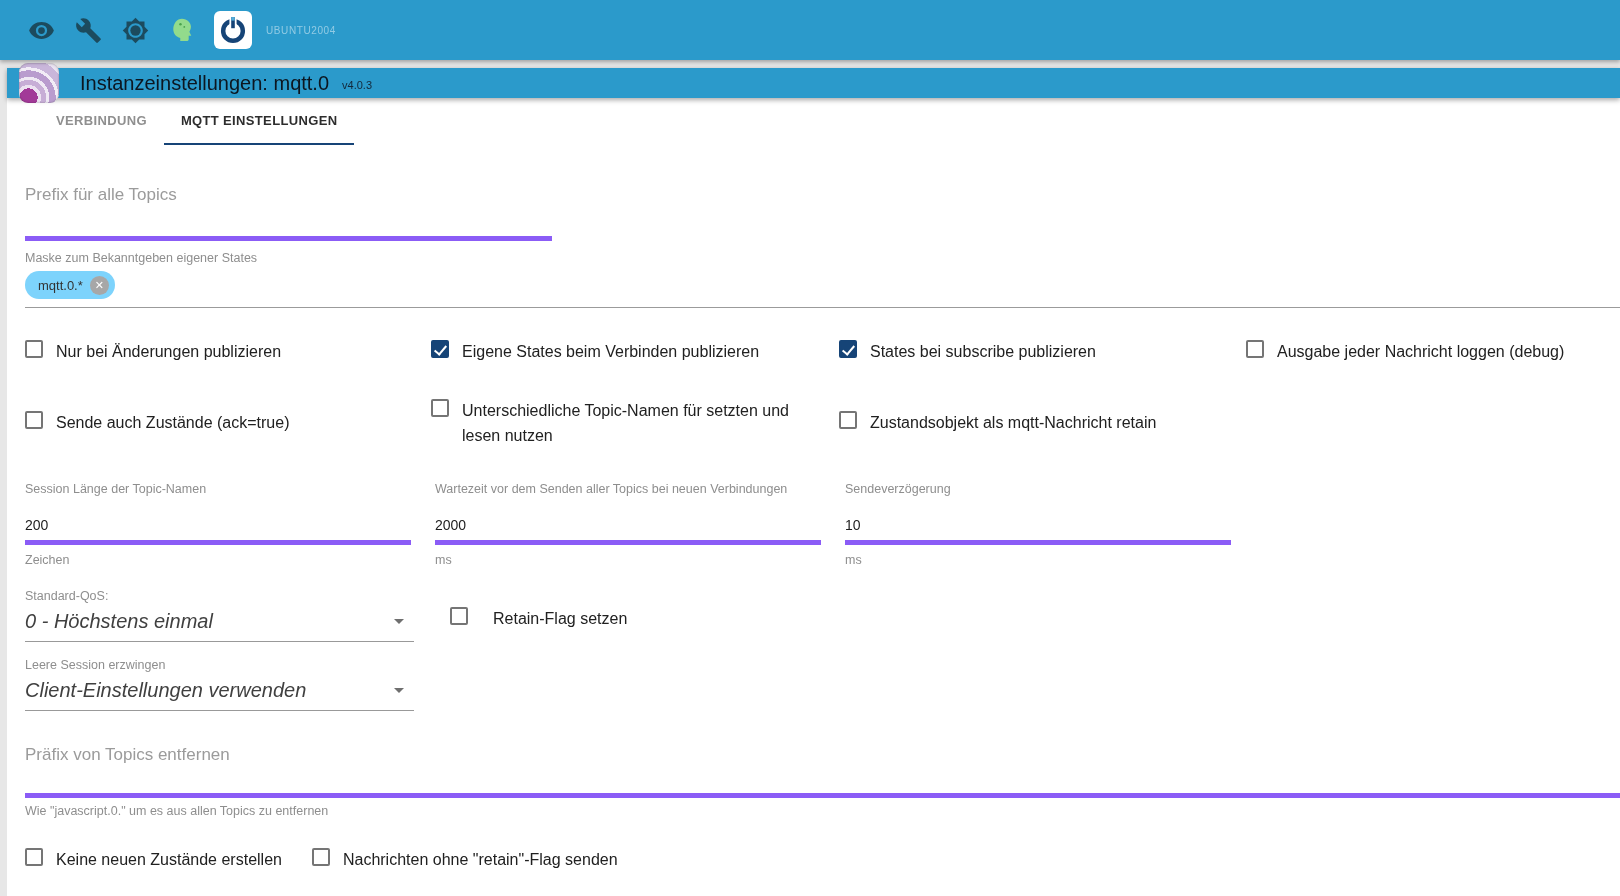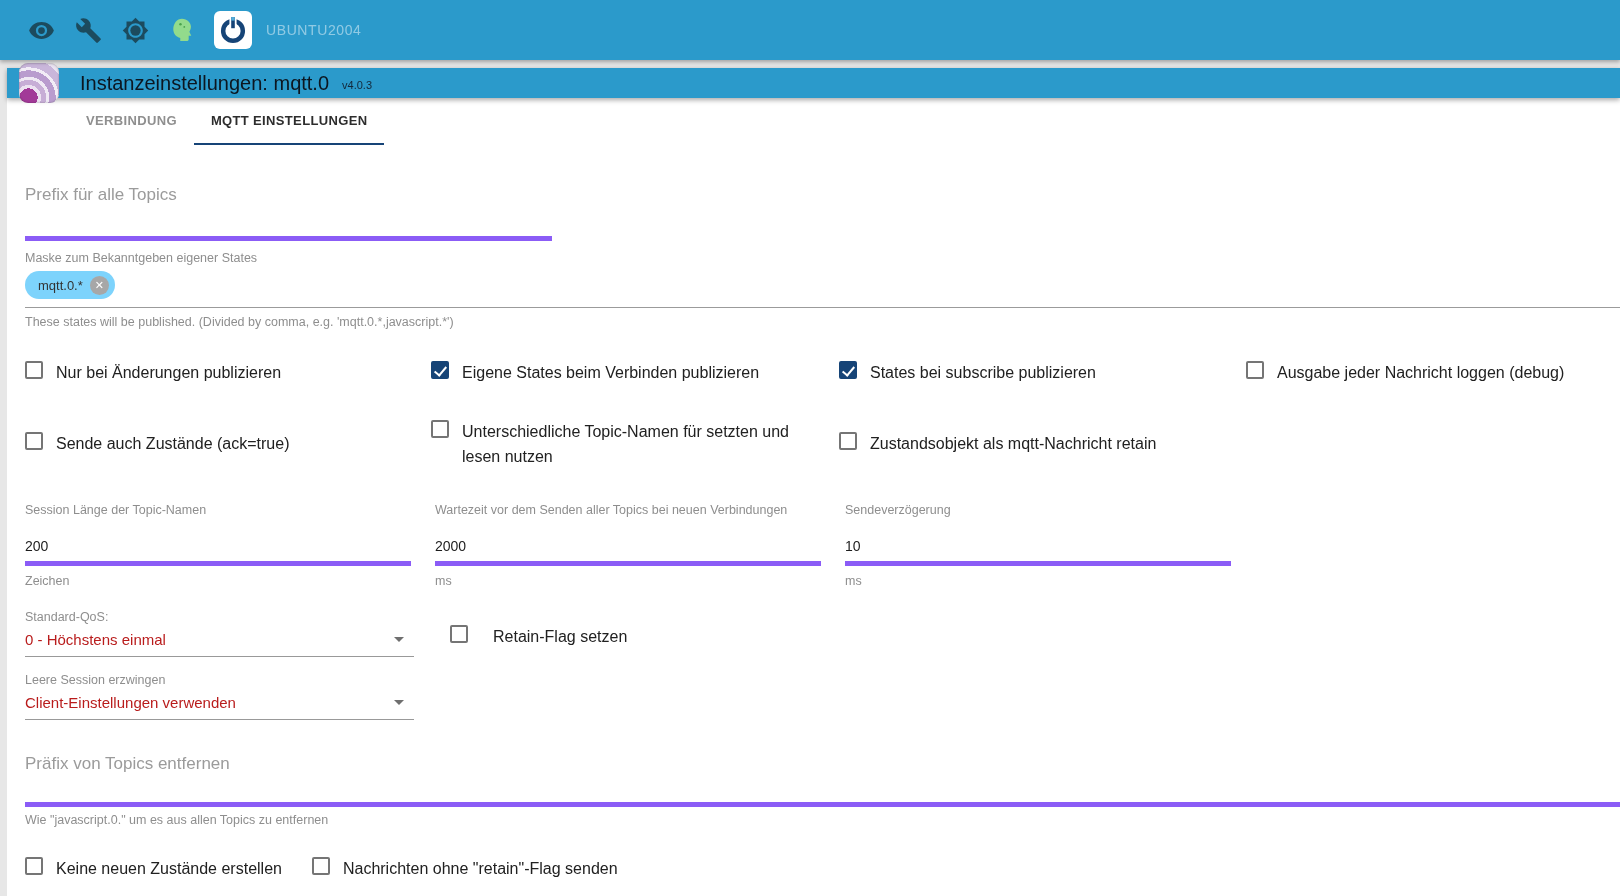--- a/index.html
+++ b/index.html
@@ -14,40 +14,40 @@
     height:60px; background:#2B9ACB; display:flex; align-items:center;
     padding-left:26px; position:relative; z-index:3;
     box-shadow:0 2px 4px rgba(0,0,0,.30);
   }
   .tb-icon { width:30px; height:30px; margin-right:17px; display:flex; align-items:center; justify-content:center; cursor:pointer; }
   .tb-icon svg { width:27px; height:27px; }
   .logo-tile {
     width:38px; height:38px; background:#fff; border-radius:6px;
     display:flex; align-items:center; justify-content:center; margin-right:14px;
   }
-  .host-label { color:rgba(255,255,255,.48); font-size:14px; letter-spacing:.6px; }
+  .host-label { color:rgba(255,255,255,.48); font-size:10px; letter-spacing:.6px; }
   
   .dialog { position:absolute; left:7px; right:0; top:68px; bottom:0; background:#fff; }
   .dlg-header {
     height:30px; background:#2B9ACB; display:flex; align-items:center;
     padding-left:12px; position:relative; z-index:2;
     box-shadow:0 2px 5px rgba(0,0,0,.35);
   }
   .mqtt-icon {
     width:40px; height:40px; border-radius:9px; margin-right:21px;
     background:
       radial-gradient(circle at 24% 86%, #a23a98 0 9px, #ece2f1 9px 12.5px,
         #c7aed6 12.5px 17.5px, #efe9f4 17.5px 20.5px, #b99cce 20.5px 27px,
         #f2edf6 27px 30px, #c9b6da 30px 38px, #e9e3f0 38px);
     box-shadow:inset 0 0 2px rgba(0,0,0,.35);
   }
   .dlg-title { font-size:20px; color:#0c1620; }
   .dlg-version { font-size:11px; color:#13283a; margin-left:13px; padding-top:4px; }
   
-  .tabs { display:flex; padding-left:16px; background:#fff;margin-left:46px; }
+  .tabs { display:flex; padding-left:32px; background:#fff; }
   .tab {
     height:47px; display:flex; align-items:center; justify-content:center;
     padding:0 17px; min-width:120px; font-size:13px; font-weight:bold;
     letter-spacing:.35px; color:#8f8f8f; cursor:pointer; border-bottom:2px solid transparent;
   }
   .tab.active { color:#2d2d2d; border-bottom-color:#164477; }
   
   .content { padding:0 0 0 18px; }
   .f-label-lg { font-size:17px; color:#9b9b9b; }
   .f-label-sm { font-size:12.5px; color:#8e8e8e; }
@@ -92,21 +92,21 @@
   .nlabel { height:32px; line-height:1.15; }
   .nfield .f-helper { margin-top:8px; }
   
   .selrow { margin-top:22px; display:flex; align-items:center; }
   .sfield { width:389px; }
   .sfield .f-label-sm { margin-bottom:4px; }
   .select {
     display:flex; align-items:center; border-bottom:1px solid #999;
     padding:3px 2px 8px 0; cursor:pointer;
   }
-  .sval { font-size:15px; color:#b91c1c; flex:1; }
+  .sval { font-size:20px; color:#404040; flex:1;font-style:italic; }
   .sel-arrow {
     width:0; height:0; border-left:5px solid transparent; border-right:5px solid transparent;
     border-top:5px solid #6f6f6f; margin-right:8px;
   }
   .sessrow { margin-top:16px; }
   .retain-off { margin-left:36px; margin-top:8px;gap:12px; }
   
   .rp-field { margin-top:34px; width:100%; }
   .rp-field .tinput { margin-top:0; padding-bottom:9px; }
   .rp-field .f-helper { margin-top:6px; }
@@ -171,21 +171,20 @@
     </div>
 
     <div class="mask-field">
       <div class="f-label-sm">Maske zum Bekanntgeben eigener States</div>
       <div class="chip-row">
         <span class="chip">
           <span>mqtt.0.*</span>
           <span class="chip-del">✕</span>
         </span>
       </div>
-      <div class="f-helper">These states will be published. (Divided by comma, e.g. 'mqtt.0.*,javascript.*')</div>
     </div>
 
     <div class="cbrow cbrow1">
       <label class="check">
         <span class="box"></span>
         <span class="check-label">Nur bei Änderungen publizieren</span>
       </label>
       <label class="check">
         <span class="box checked"></span>
         <span class="check-label">Eigene States beim Verbinden publizieren</span>

